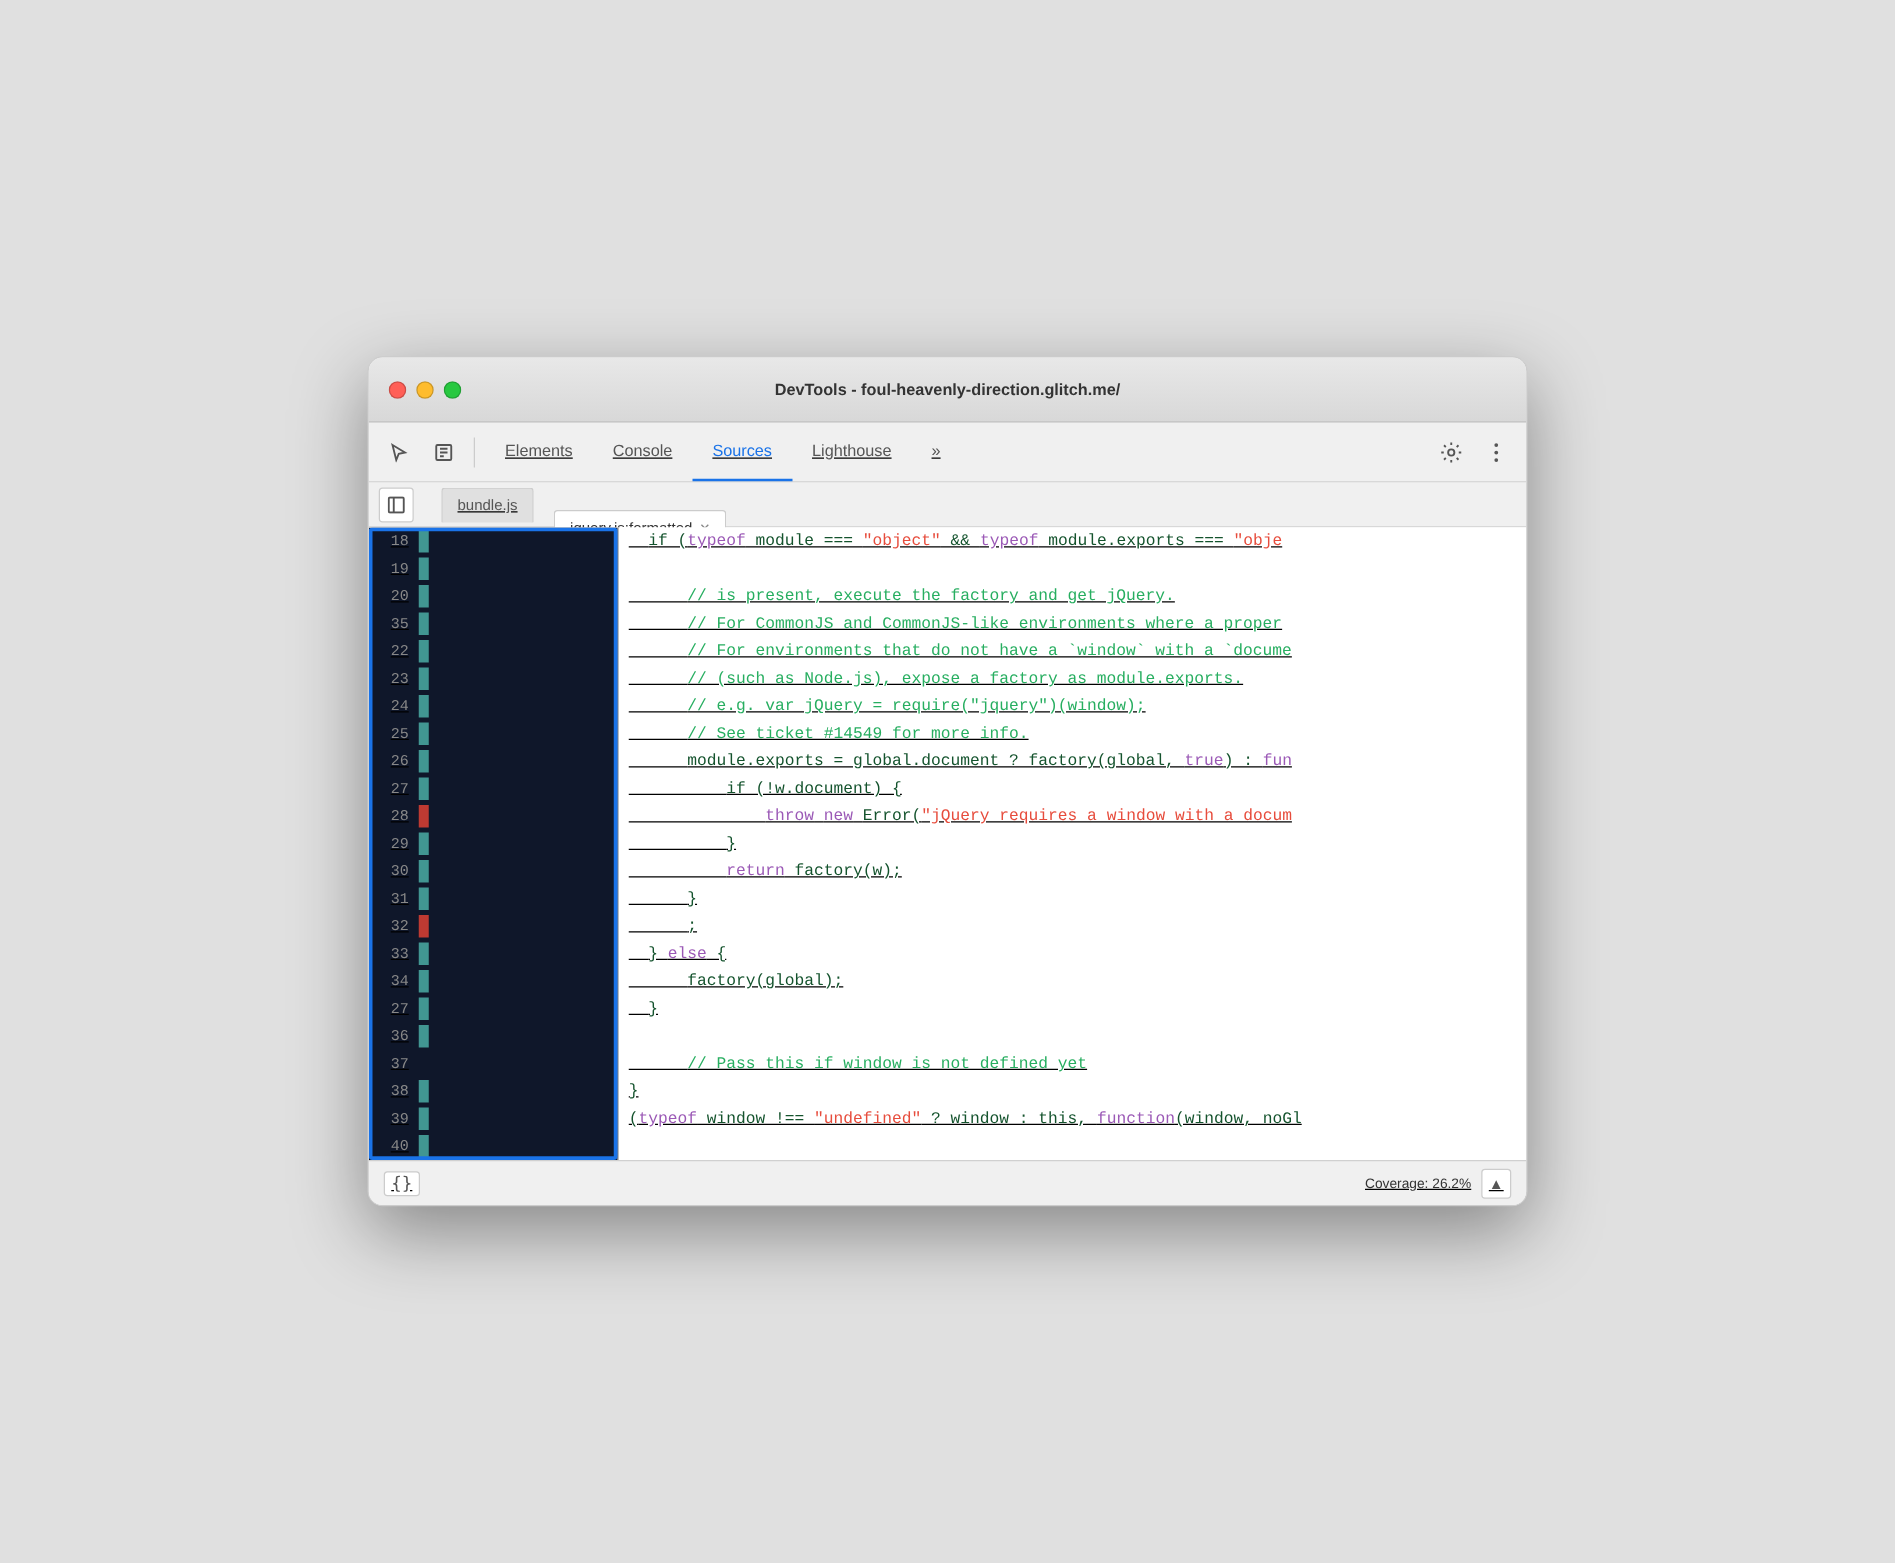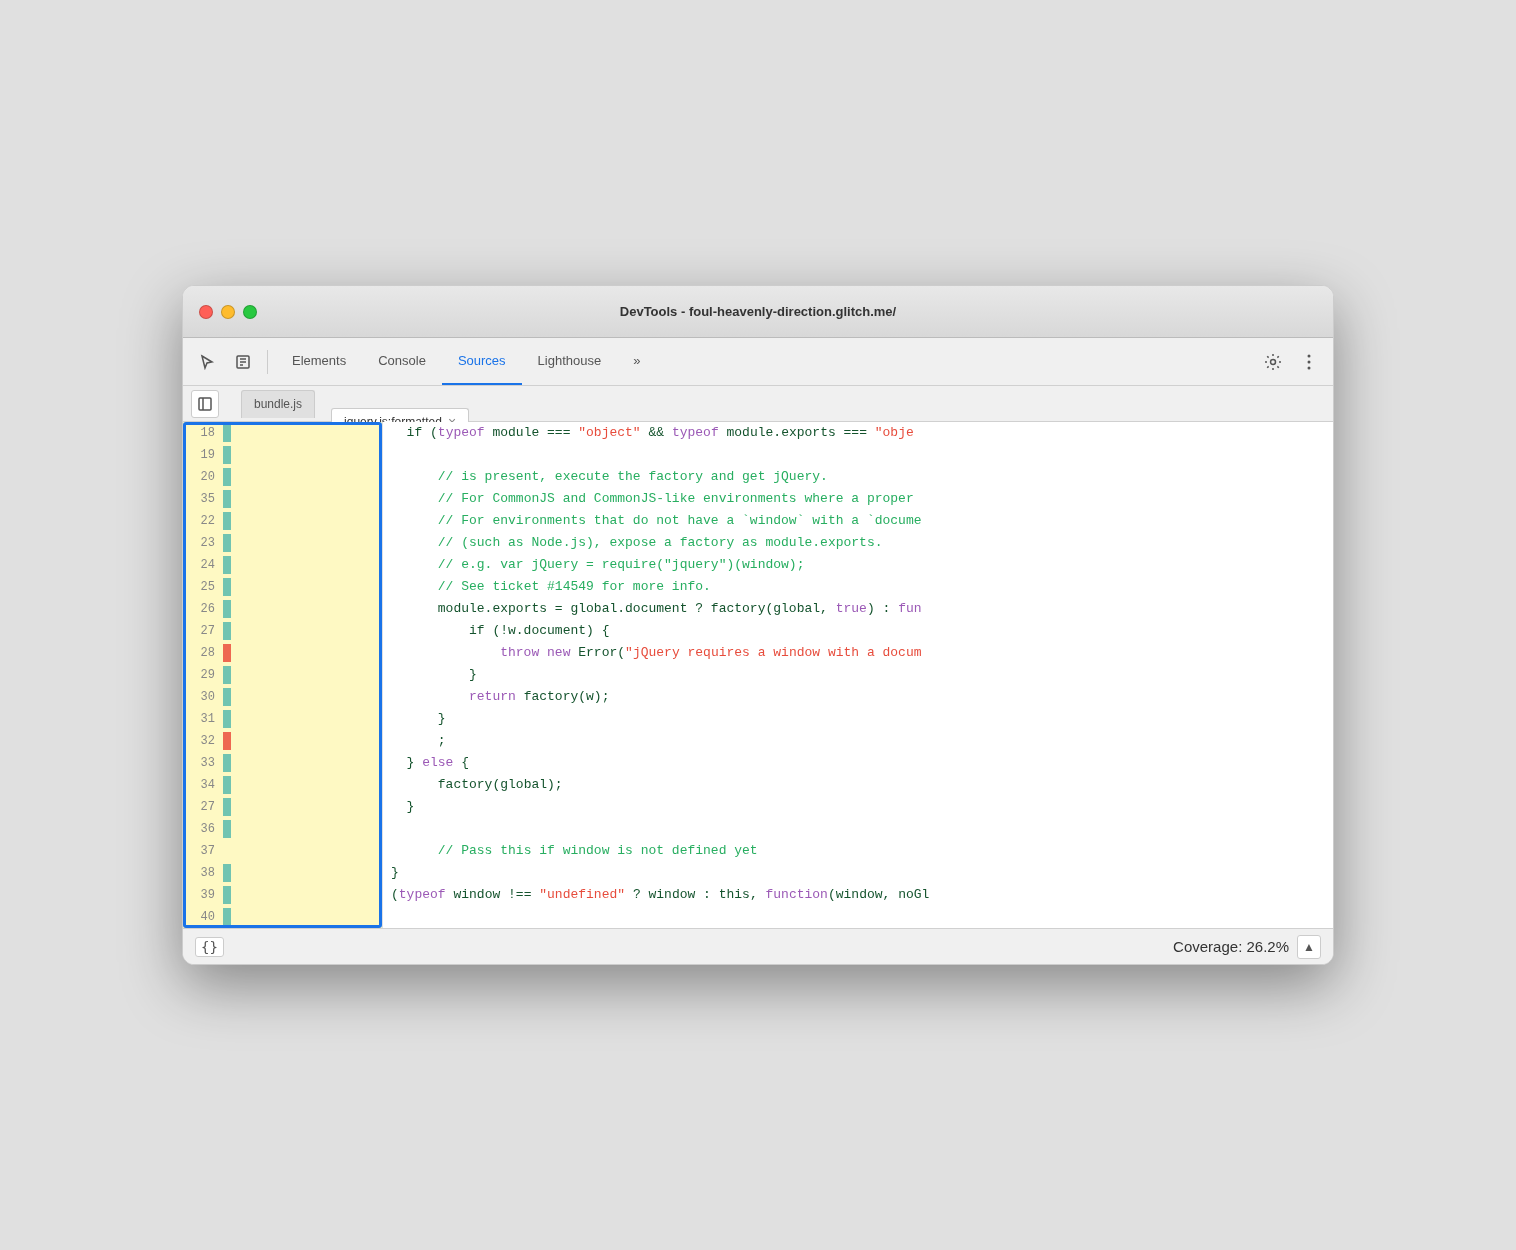--- a/index.html
+++ b/index.html
@@ -7,26 +7,27 @@
     body {
       background: #e0e0e0;
       display: flex;
       justify-content: center;
       align-items: center;
       min-height: 100vh;
       font-family: -apple-system, BlinkMacSystemFont, 'Helvetica Neue', sans-serif;
     }
 
     .window {
-      width: 1152px;
+      width: 928px;
       background: #f5f5f5;
       border-radius: 12px;
       box-shadow: 0 20px 60px rgba(0,0,0,0.4);
       overflow: hidden;
       border: 1px solid #ccc;
+      text-decoration: underline;
     }
 
     
     .titlebar {
       background: linear-gradient(180deg, #e8e8e8 0%, #d8d8d8 100%);
       height: 52px;
       display: flex;
       align-items: center;
       padding: 0 16px;
       border-bottom: 1px solid #bbb;
@@ -192,21 +193,21 @@
 
     .code-wrapper {
       display: flex;
       font-family: 'Courier New', 'Menlo', monospace;
       font-size: 13px;
       line-height: 22px;
     }
 
     
     .gutter {
-      background: #fef9c3;
+      background: #0f172a;
       border-right: 1px solid #e0e0e0;
       min-width: 200px;
       position: relative;
     }
 
     
     .selection-overlay {
       position: absolute;
       top: 0;
       left: 0;
@@ -294,21 +295,21 @@
     }
 
     .statusbar-right {
       margin-left: auto;
       display: flex;
       align-items: center;
       gap: 8px;
     }
 
     .coverage-text {
-      font-size: 15px;
+      font-size: 11px;
       color: #333;
     }
 
     .scroll-up-btn {
       width: 24px;
       height: 24px;
       display: flex;
       align-items: center;
       justify-content: center;
       border: 1px solid #ccc;

